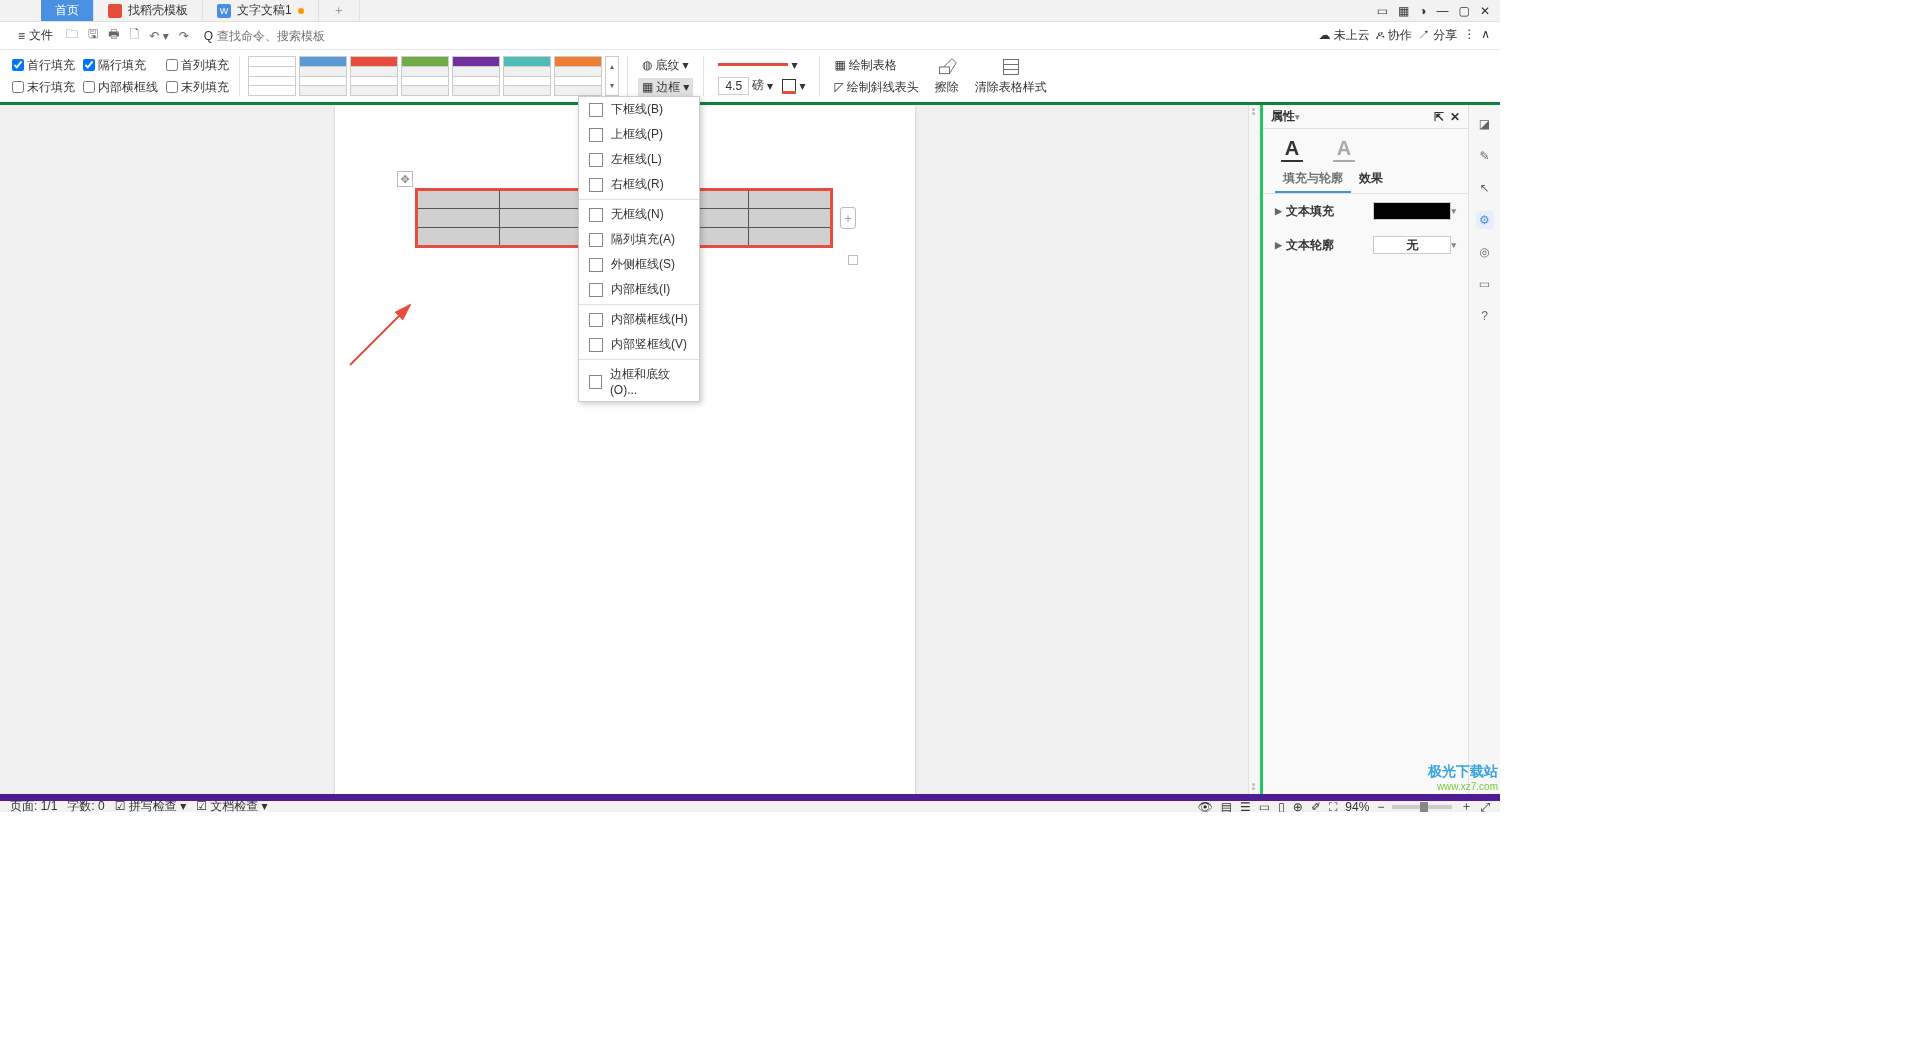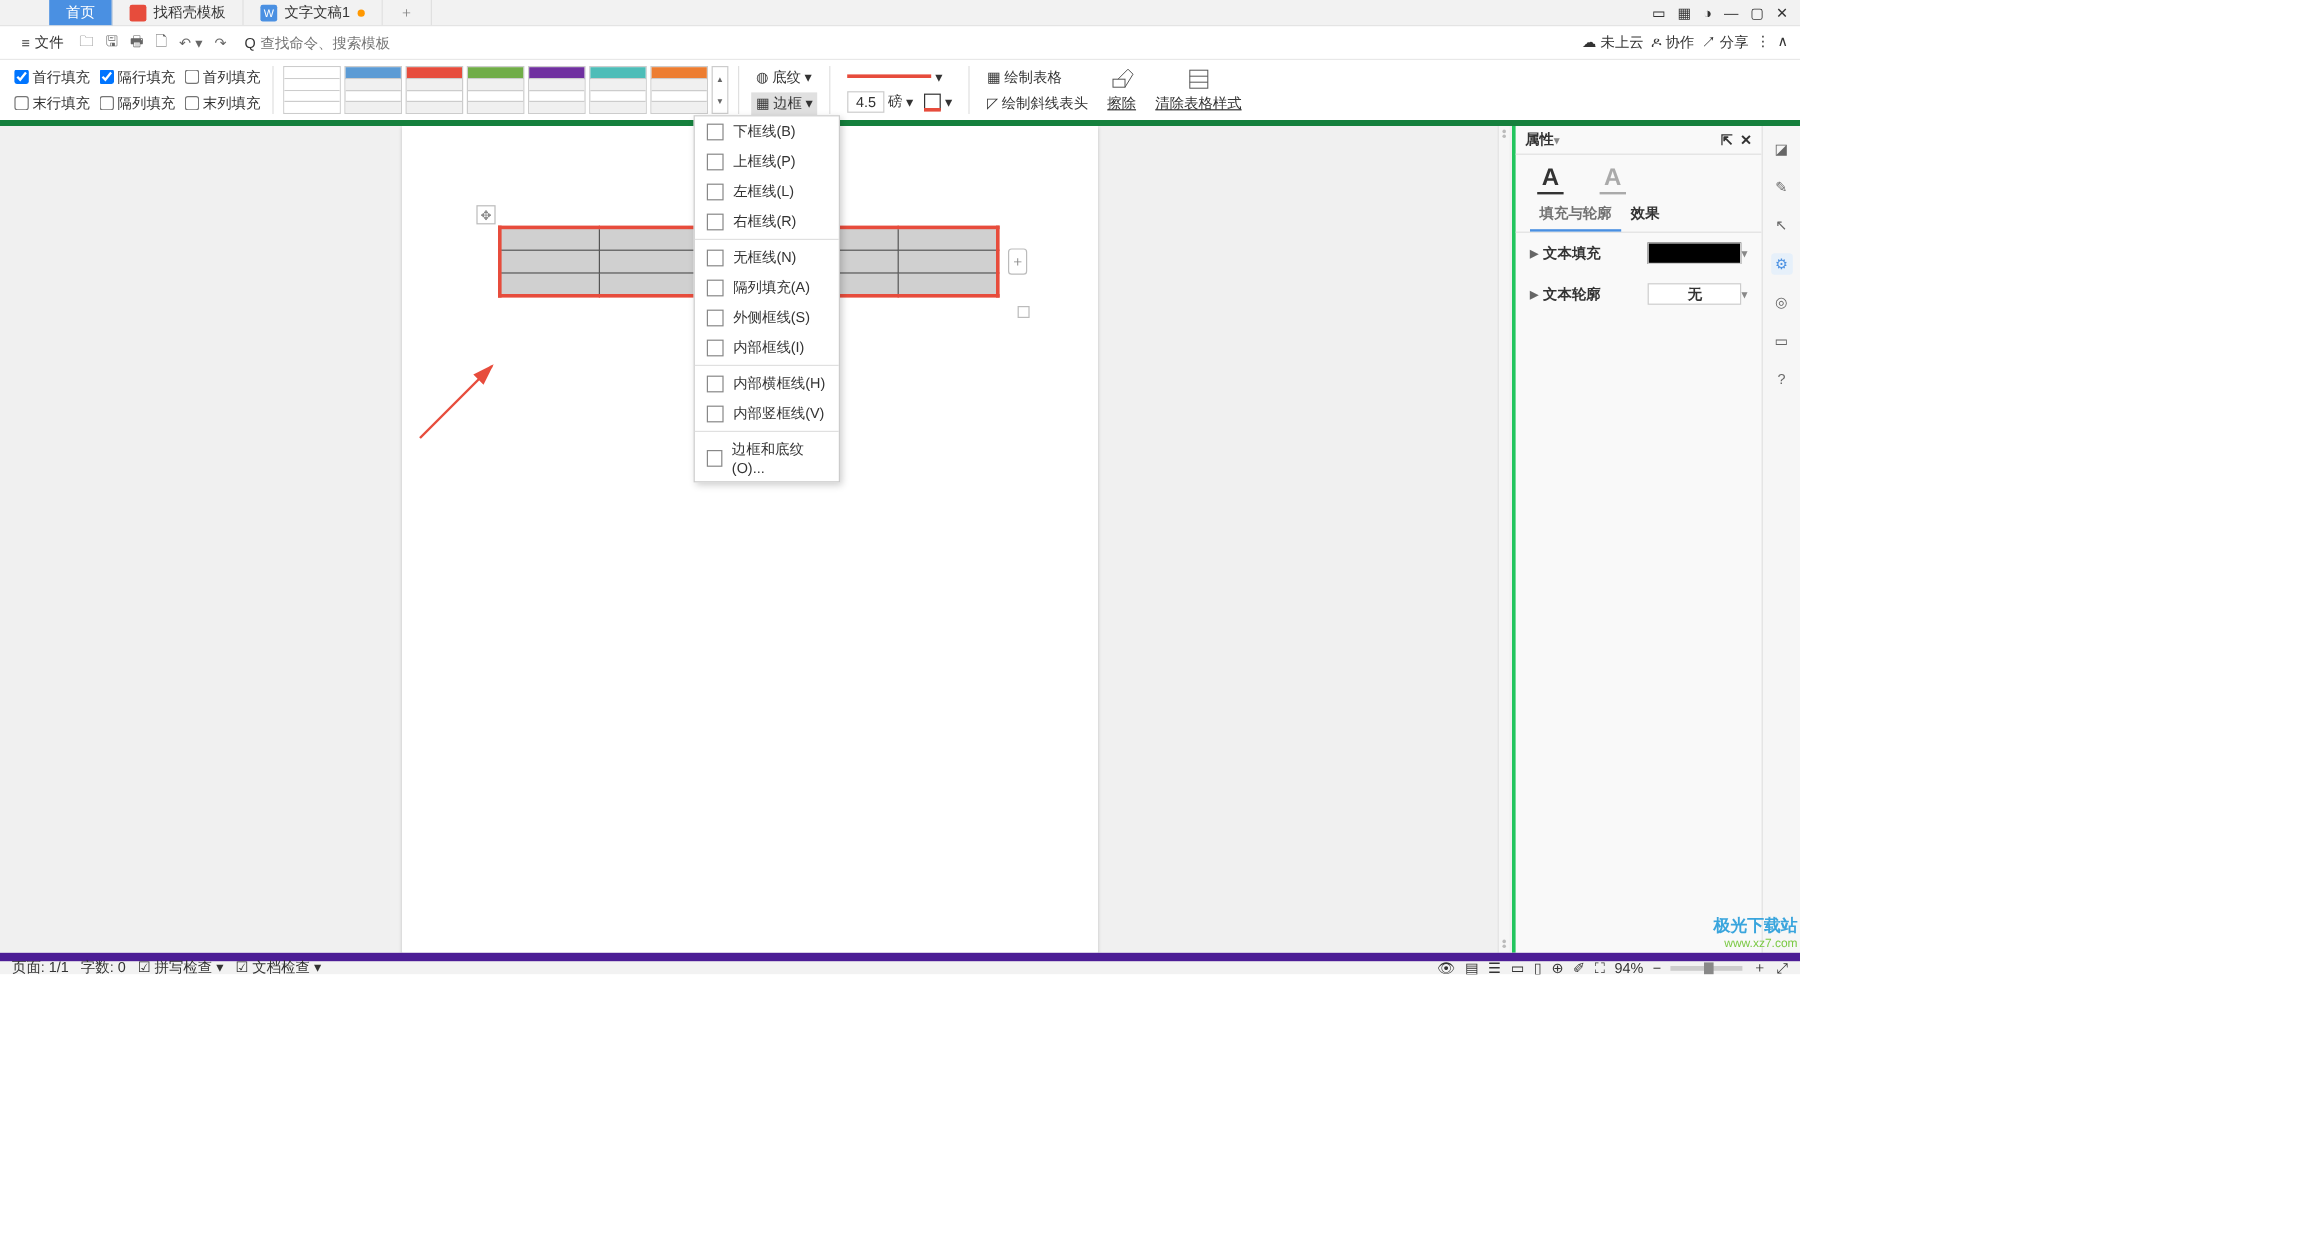--- a/index.html
+++ b/index.html
@@ -15,21 +15,21 @@
 .menubar{height:28px;background:#fff;display:flex;align-items:center;padding:0 10px;border-bottom:1px solid #e8e8e8;}
 .menubar .filebtn{display:flex;align-items:center;gap:4px;padding:0 8px;}
 .menubar .qbtn{padding:0 5px;color:#666;}
 .menubar .tabs{display:flex;gap:2px;margin-left:14px;}
 .menubar .mt{padding:2px 8px;cursor:pointer;}
 .menubar .mt.tool{color:#4a90e2;}
 .menubar .mt.active{background:#4a90e2;color:#fff;border-radius:10px;padding:2px 10px;}
 .menubar .search{margin-left:10px;display:flex;align-items:center;gap:4px;color:#999;}
 .menubar .search input{border:none;outline:none;font-size:12px;width:120px;}
 .menubar .right{margin-left:auto;display:flex;align-items:flex-start;gap:6px;color:#666;}
-.ribbon{height:55px;background:#fff;display:flex;align-items:center;padding:0 10px;border-bottom:5px solid #15803d;gap:4px;}
+.ribbon{height:55px;background:#fff;display:flex;align-items:center;padding:0 10px;border-bottom:3px solid #15803d;gap:4px;}
 .checkcol{display:flex;flex-direction:column;gap:5px;padding:0 2px;}
 .checkrow{display:flex;align-items:center;gap:3px;}
 .checkrow input{width:12px;height:12px;}
 .sep{width:1px;height:40px;background:#e0e0e0;margin:0 4px;}
 .styles{display:flex;gap:3px;}
 .stylebox{width:48px;height:40px;border:1px solid #ccc;display:flex;flex-direction:column;cursor:pointer;}
 .stylebox .r{flex:1;border-bottom:1px solid #ccc;}
 .stylebox .r:last-child{border-bottom:none;}
 .stylebox.plain .r{background:#fff;}
 .stylebox.blue .r:first-child{background:#5b9bd5;}
@@ -41,21 +41,21 @@
 .stylebox .r.s{background:#f0f0f0;}
 .styledown{width:14px;height:40px;display:flex;flex-direction:column;justify-content:space-around;align-items:center;border:1px solid #ccc;cursor:pointer;}
 .styledown span{font-size:8px;color:#666;}
 .toolcol{display:flex;flex-direction:column;gap:3px;padding:0 2px;}
 .toolbtn{display:flex;align-items:center;gap:3px;padding:1px 4px;cursor:pointer;}
 .toolbtn.hl{background:#e0e0e0;}
 .penline{width:70px;height:3px;background:#e74c3c;display:inline-block;}
 .penwidth{border:1px solid #ccc;padding:1px 6px;background:#fff;}
 .pencolor{width:14px;height:14px;border:1px solid #333;display:inline-block;position:relative;}
 .pencolor::after{content:"";position:absolute;bottom:-2px;left:-1px;width:14px;height:3px;background:#e74c3c;}
-.bigbtn{display:flex;flex-direction:column;align-items:center;gap:2px;padding:2px 6px;cursor:pointer;text-decoration:underline;}
+.bigbtn{display:flex;flex-direction:column;align-items:center;gap:2px;padding:2px 6px;cursor:pointer;}
 .bigbtn svg{width:20px;height:20px;}
 .dropdown{position:absolute;left:578px;top:96px;width:122px;background:#fff;border:1px solid #ccc;box-shadow:2px 2px 6px rgba(0,0,0,0.2);z-index:100;}
 .dropdown .ditem{display:flex;align-items:center;gap:8px;padding:4px 10px;cursor:pointer;}
 .dropdown .dsep{height:1px;background:#e0e0e0;margin:2px 0;}
 .dropdown .dico{width:14px;height:14px;border:1px solid #888;display:inline-block;}
 .page-area{position:absolute;left:0;top:105px;right:240px;bottom:18px;background:#f0f0f0;overflow:hidden;}
 .page{position:absolute;left:335px;top:0;width:580px;height:820px;background:#fff;box-shadow:0 1px 3px rgba(0,0,0,0.2);}
 .tbl{position:absolute;left:80px;top:83px;}
 .tbl table{border-collapse:collapse;}
 .tbl td{width:83px;height:19px;background:#d0d0d0;border:1px solid #555;}
@@ -157,21 +157,21 @@
         <span>末行填充</span>
       </label>
   </div>
   <div class="checkcol">
     <label class="checkrow">
         <input type="checkbox" checked="" style="">
         <span>隔行填充</span>
       </label>
     <label class="checkrow">
         <input type="checkbox" style="">
-        <span>隔列填充</span>
+        <span>内部横框线</span>
       </label>
   </div>
   <div class="checkcol">
     <label class="checkrow">
         <input type="checkbox" style="">
         <span>首列填充</span>
       </label>
     <label class="checkrow">
         <input type="checkbox" style="">
         <span>末列填充</span>

